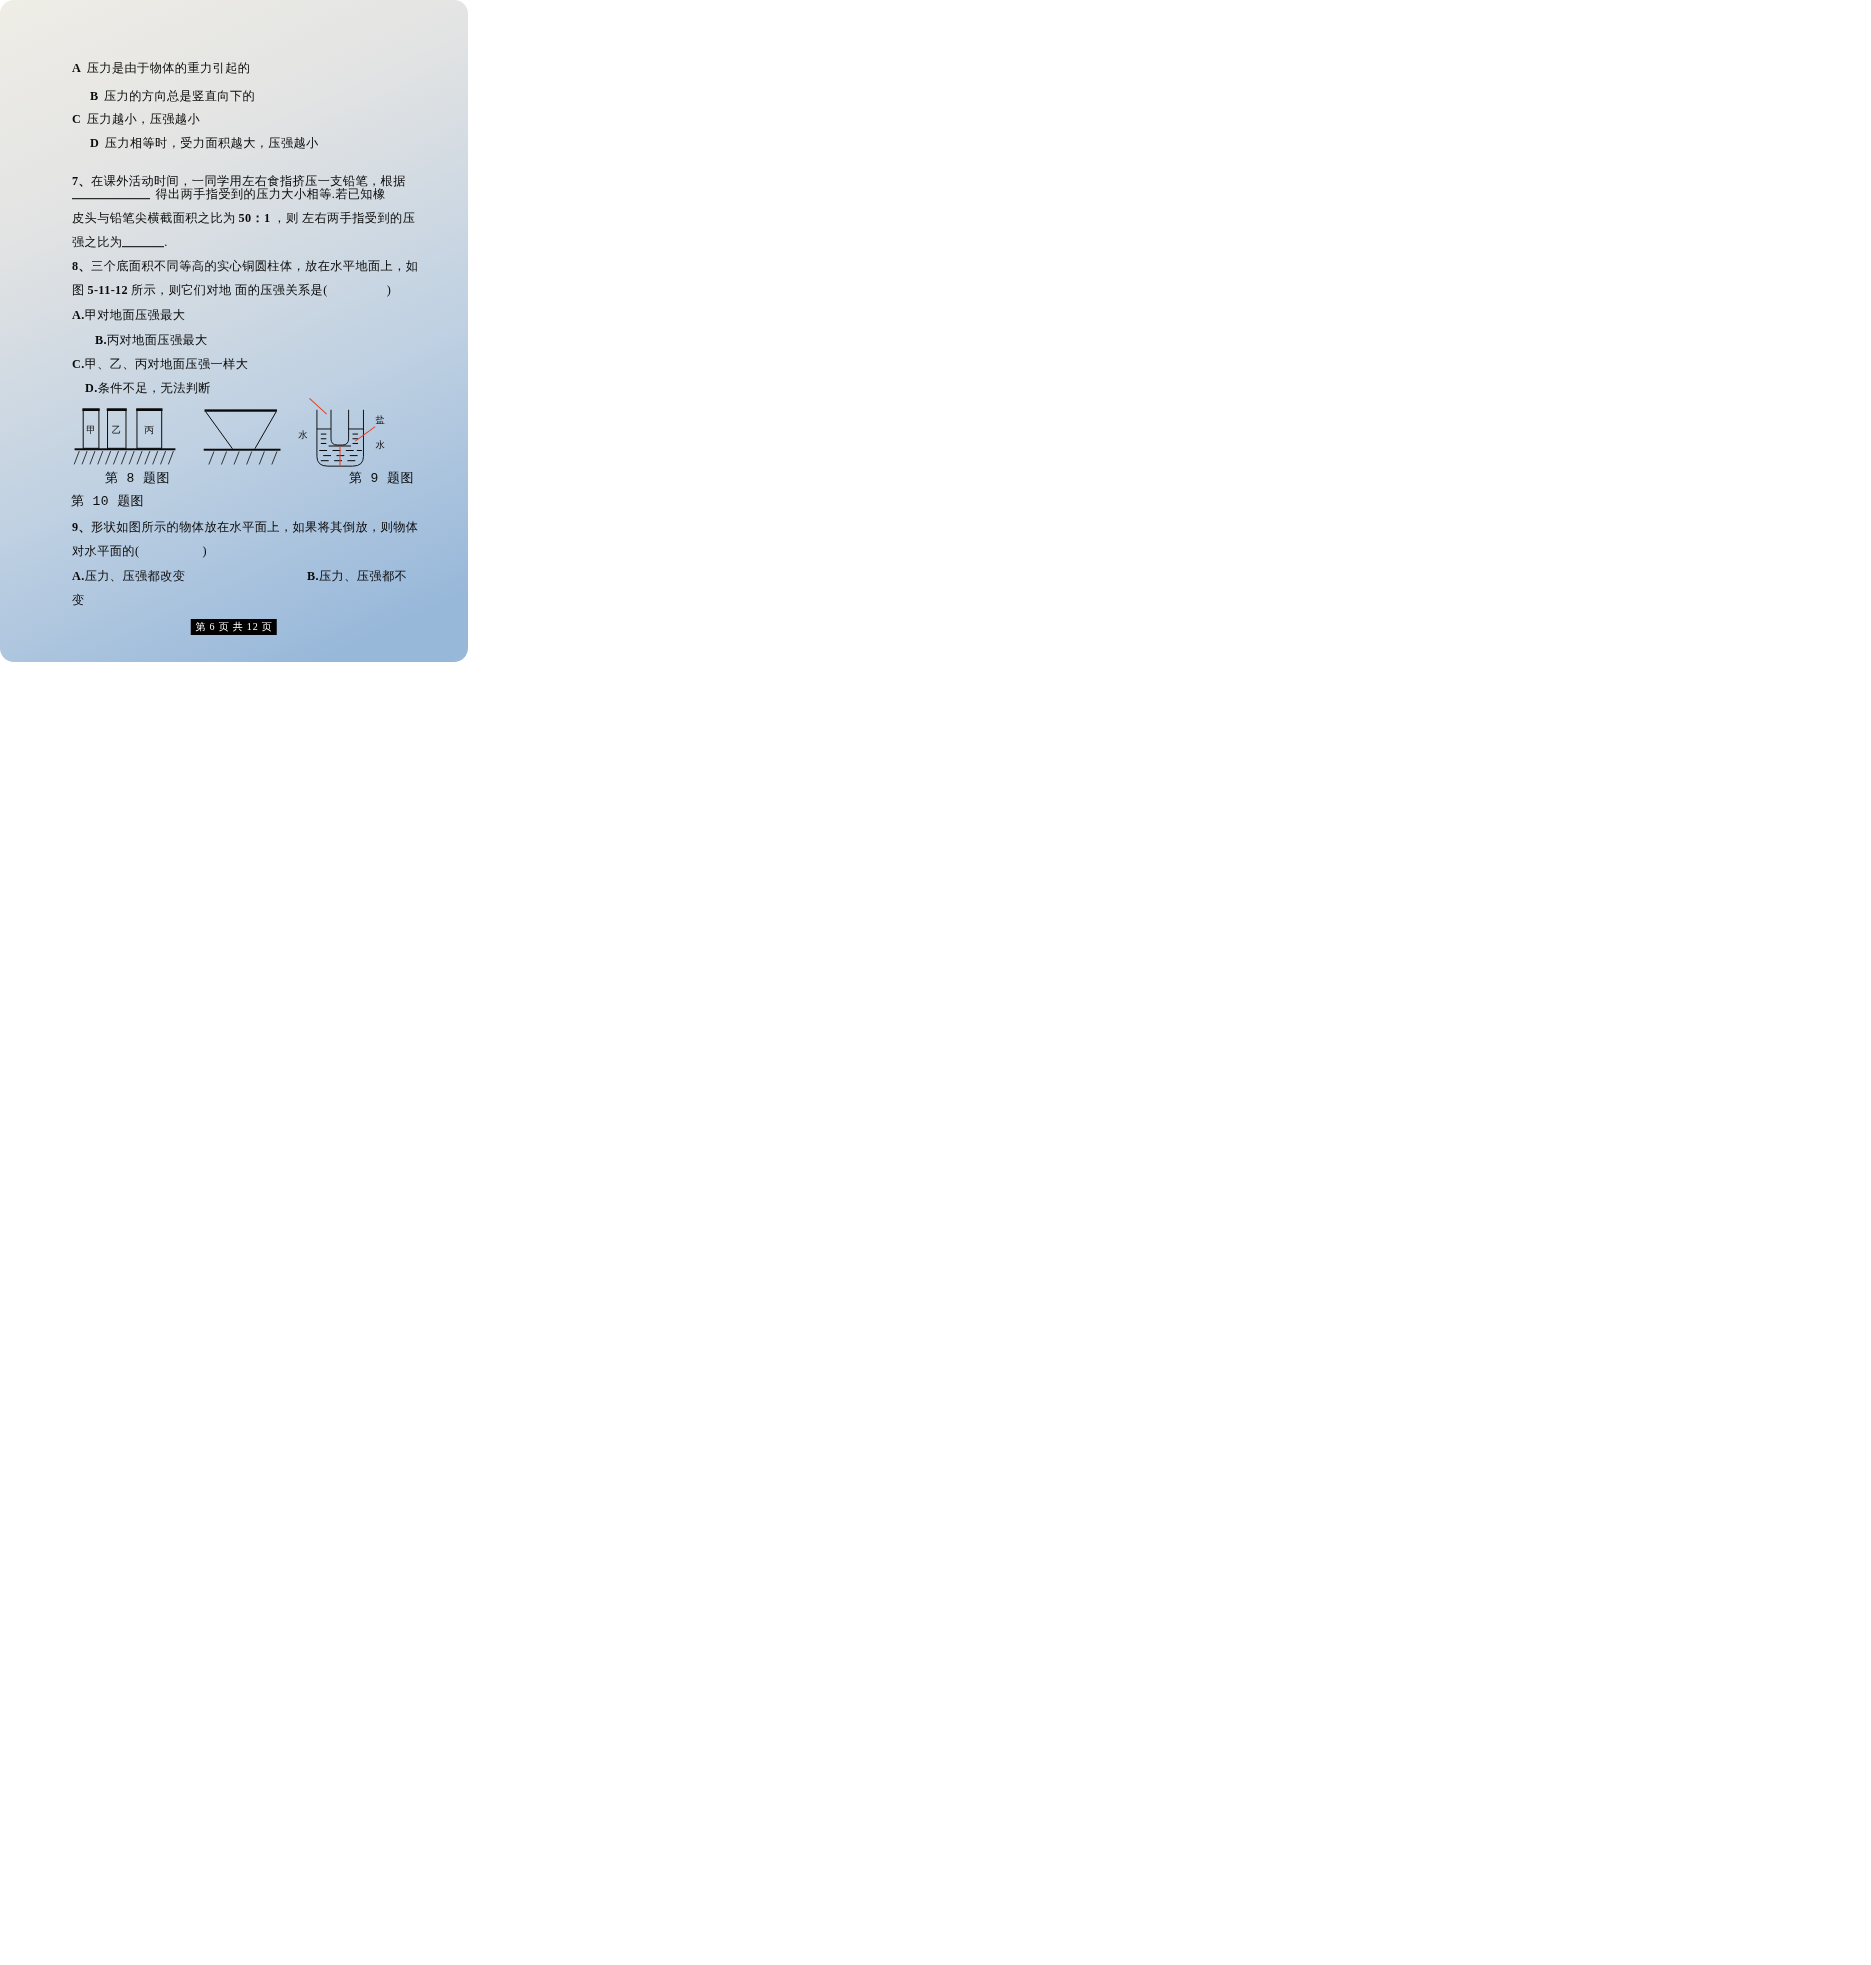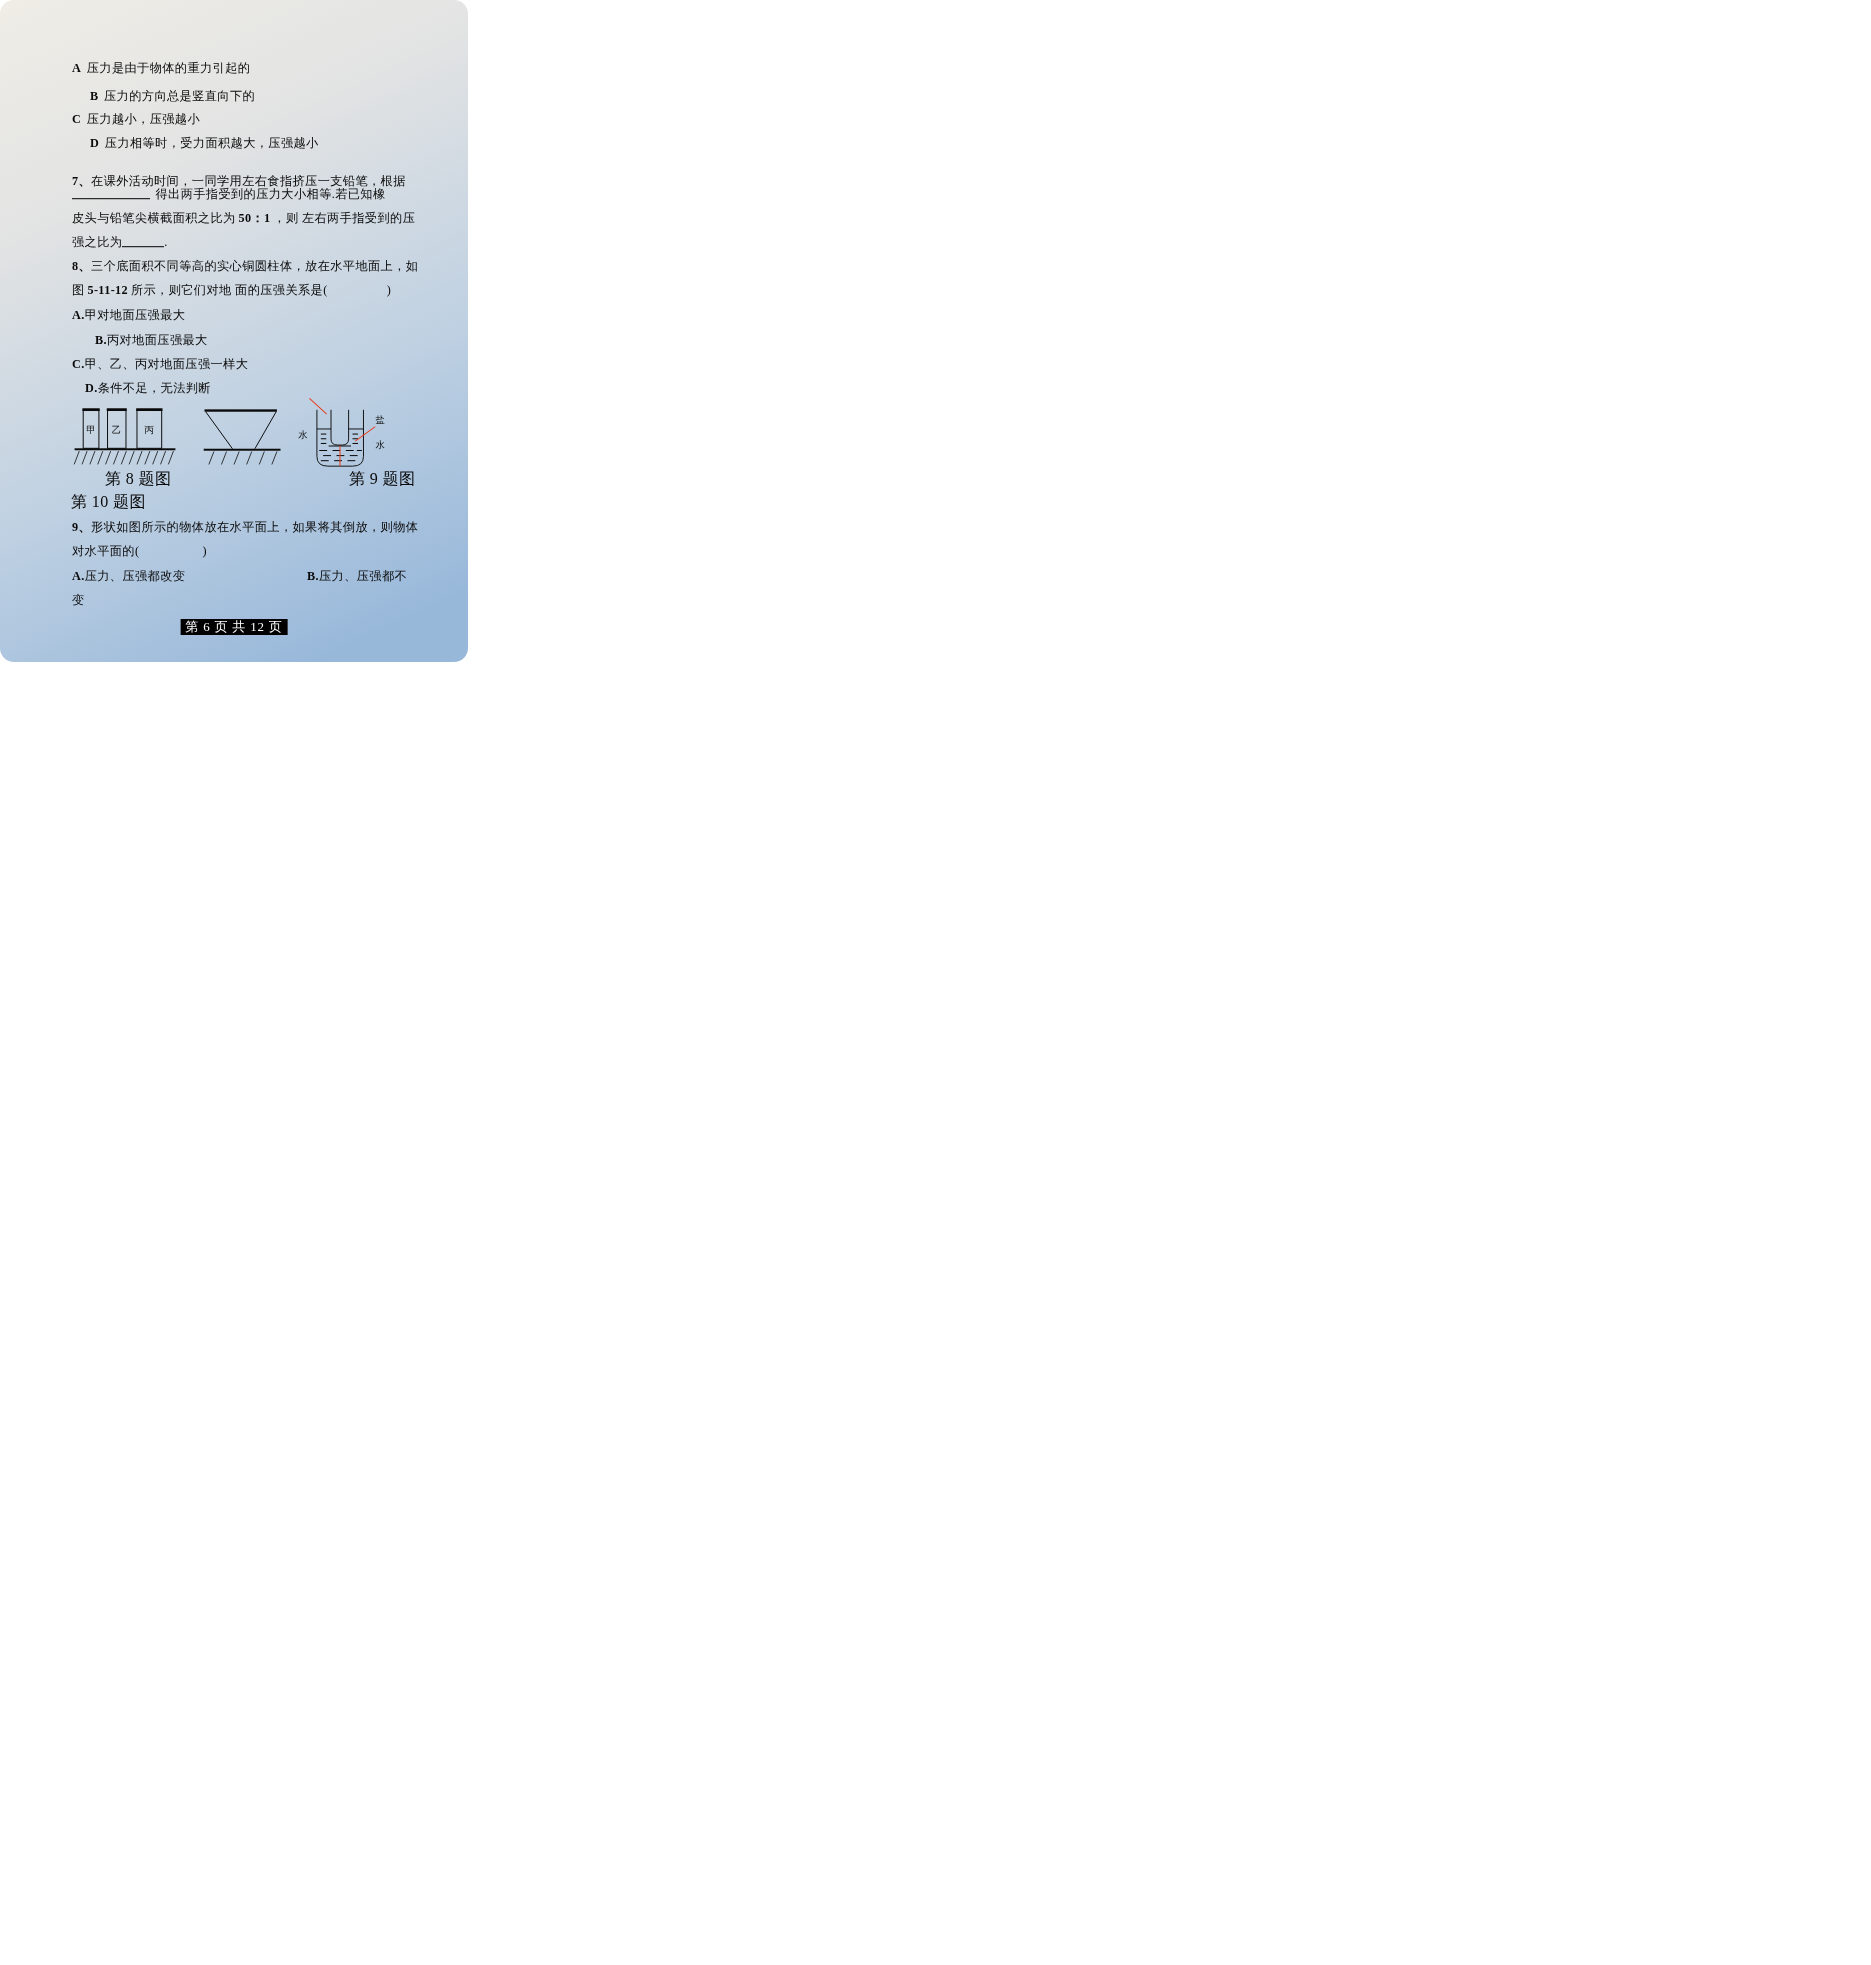--- a/index.html
+++ b/index.html
@@ -49,32 +49,32 @@
     border-bottom:1.6px solid #000;
     transform:translateY(1.2px);
   }
   .w198{width:78px;margin-right:5.5px;}
   .w106{width:42px;}
   .gap150{display:inline-block;width:59px;}
   .gap160{display:inline-block;width:63px;}
   .opt-b-right{position:absolute;left:235px;top:0;}
   .fig{position:absolute;overflow:visible;}
   .fig svg{overflow:visible;display:block;}
-  .caption{position:absolute;font-size:16px;line-height:24.4px;letter-spacing:0.4px;white-space:nowrap;}
+  .caption{position:absolute;font-size:13px;line-height:24.4px;letter-spacing:0.4px;white-space:nowrap;font-family:Liberation Mono, monospace;}
   #footer{
     position:absolute;
     top:619px;
     left:50%;
     transform:translateX(-50%);
     height:16px;
     line-height:16px;
     padding:0 4.7px;
     background:var(--footer-bg);
     color:var(--footer-text);
-    font-size:13px;
+    font-size:10px;
     letter-spacing:0.8px;
     white-space:nowrap;
   }
   .svg-label{
     font-family:"Liberation Serif","DejaVu Serif",serif;
     font-size:24px;
     fill:var(--ink);
   }
 </style>
 </head>

